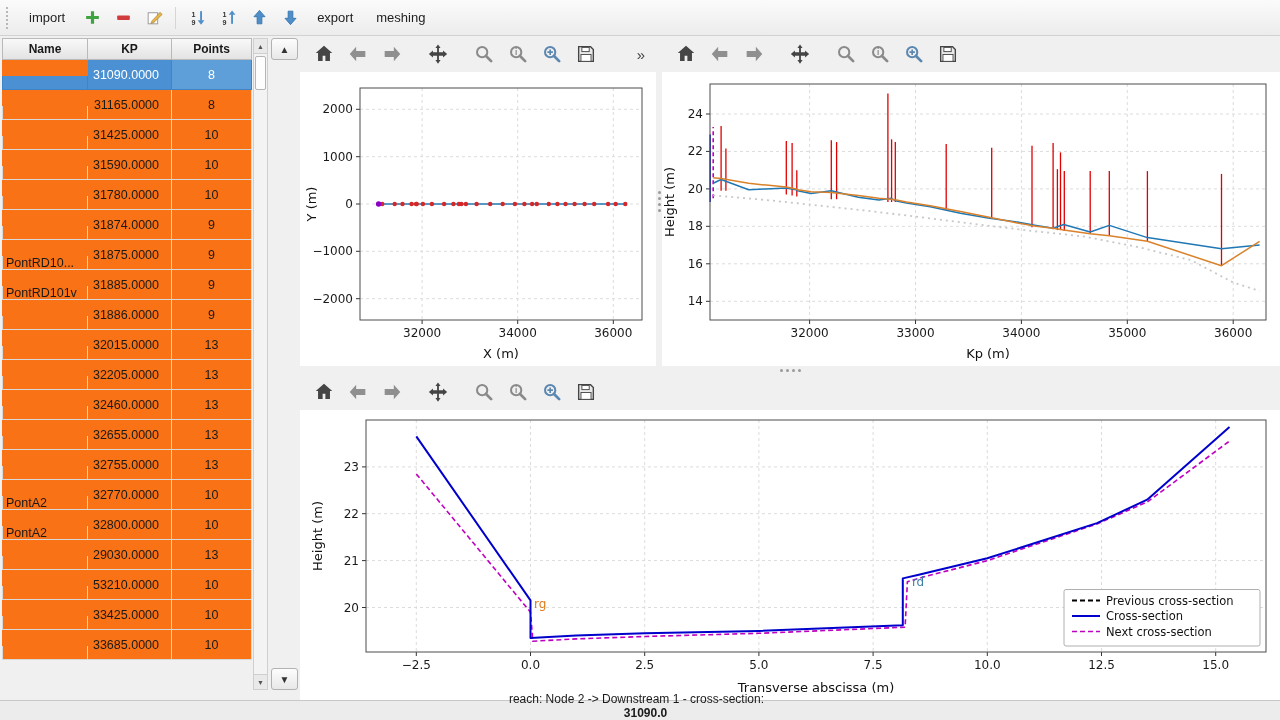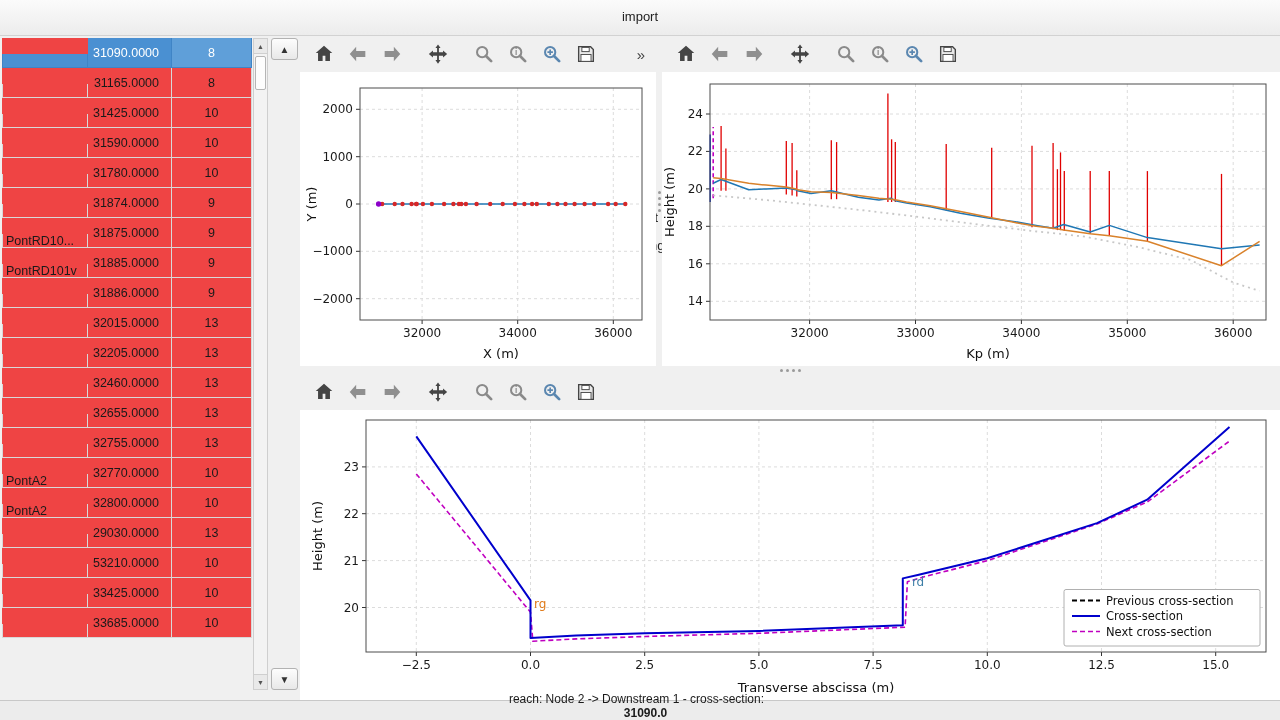--- a/index.html
+++ b/index.html
@@ -2,35 +2,35 @@
 <html><head>
 <meta charset="utf-8">
 <style>
   * { box-sizing: border-box; margin: 0; padding: 0; }
   html,body { width:1280px; height:720px; overflow:hidden; }
   body { font-family:"Liberation Sans", sans-serif; background:#f0f0f0; position:relative; color:#1a1a1a; }
 
   
   #toolbar-top { position:absolute; left:0; top:0; width:1280px; height:36px;
     background:linear-gradient(#fbfbfb,#ececec); border-bottom:1px solid #d2d2d2;
-    display:flex; align-items:center; gap:5px; padding:0 6px;flex-direction:column; }
+    display:flex; align-items:center; gap:5px; padding:0 6px; }
   .grip { width:5px; height:22px; border-left:2px dotted #b8b8b8; margin-right:4px; }
   .tb-label { font-size:13px; color:#222; padding:4px 9px; border-radius:3px; cursor:default; }
   .tb-btn { width:26px; height:26px; display:flex; align-items:center; justify-content:center; border-radius:3px; }
   .sep { width:1px; height:22px; background:#d6d6d6; margin:0 3px; }
 
   
   #left-panel { position:absolute; left:0; top:36px; width:300px; height:664px; background:#f0f0f0; }
   #xs-table { position:absolute; left:2px; top:2px; width:250px; background:#fff; }
   .t-header { display:flex; height:22px; }
   .hc { background:linear-gradient(#f9f9f9,#e3e3e3); border:1px solid #b9b9b9; border-left:none;
     font-size:12px; font-weight:bold; display:flex; align-items:center; justify-content:center; }
   .hc:first-child { border-left:1px solid #b9b9b9; }
   .col-name { width:86px; } .col-kp { width:84px; } .col-points { width:80px; }
-  .t-row { display:flex; height:30px; background:#ef4444; }
+  .t-row { display:flex; height:30px; background:#f97316; }
   .t-cell { border-right:1px solid #d8d8d8; border-bottom:1px solid #d8d8d8;
     font-size:12.5px; display:flex; align-items:center; overflow:hidden; white-space:nowrap; }
   .t-cell.col-name { border-left:1px solid #d8d8d8; padding-left:3px;margin-top:16px; }
   .t-cell.col-kp { justify-content:flex-end; padding-right:12px; }
   .t-cell.col-points { justify-content:center; }
   .t-row.selected .t-cell { background:#4a90d2; color:#fff; border-color:#3f84c6; }
   .t-row.selected .t-cell.col-points { background:#5f9fd9; }
 
   
   #v-scroll { position:absolute; left:253px; top:2px; width:15px; height:652px;
@@ -121,20 +121,25 @@
       <svg viewBox="0 0 24 24" width="19" height="19">
         <path d="M12 21l7-8h-4V4H9v9H5z" fill="#4e8fca" stroke="#2f6ea8" stroke-width="1"></path>
       </svg>
     </span>
   <div class="tb-label">export</div>
   <div class="tb-label">meshing</div>
 </div>
 
 <div id="left-panel">
   <div id="xs-table">
+    <div class="t-header">
+      <div class="hc col-name">Name</div>
+      <div class="hc col-kp">KP</div>
+      <div class="hc col-points">Points</div>
+    </div>
     <div id="table-rows">
         <div class="t-row selected">
           <div class="t-cell col-name"></div>
           <div class="t-cell col-kp">31090.0000</div>
           <div class="t-cell col-points">8</div>
         </div>
         <div class="t-row">
           <div class="t-cell col-name"></div>
           <div class="t-cell col-kp">31165.0000</div>
           <div class="t-cell col-points">8</div>

